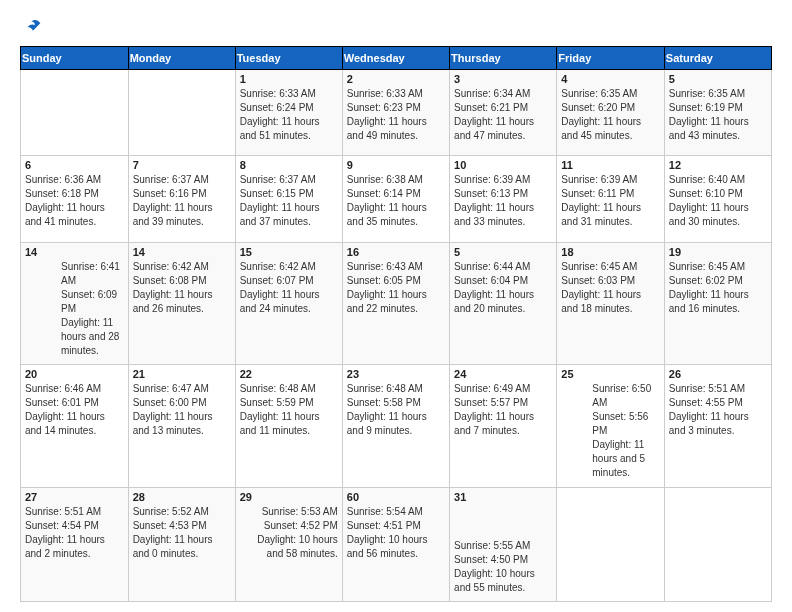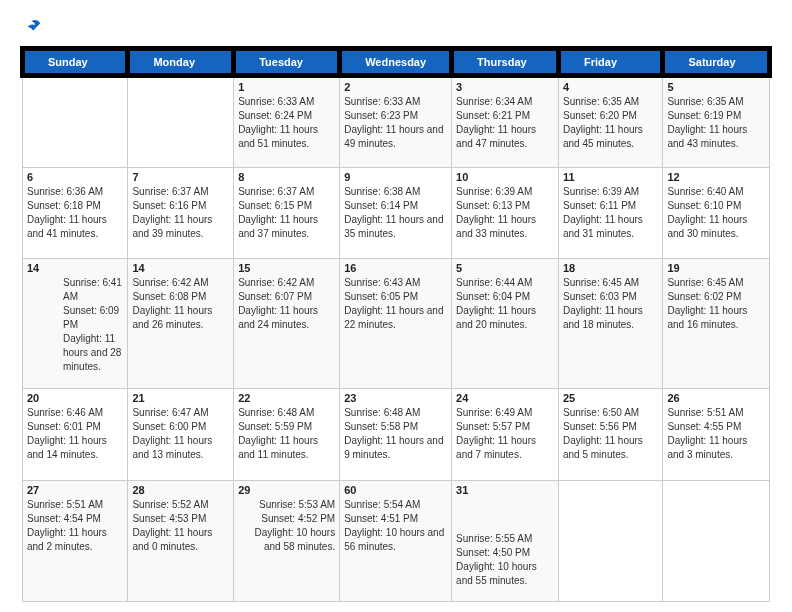--- a/index.html
+++ b/index.html
@@ -55,24 +55,24 @@
     .calendar {
       width: 100%;
       border-collapse: collapse;
       flex: 1;
       font-size: 9.5px;
     }
     .calendar thead th {
       background: #1565C0;
       color: #fff;
       text-align: left;
-      padding: 5px 23px;
+      padding: 5px 1px;
       font-size: 11px;
       font-weight: bold;
-      border: 5px solid #000000;
+      border: 1px solid #000000;
     }
     .calendar tbody td {
       border: 1px solid #ccc;
       vertical-align: top;
       padding: 3px 4px;
       width: 108px;
       height: 84px;
       background: #fff;
     }
     .calendar tbody tr:nth-child(odd) td {
@@ -279,21 +279,21 @@
 Daylight: 11 hours and 9 minutes.</div>
           </td>
           <td>
             <span class="day-num">24</span>
             <div class="day-info" style="white-space: pre-line;">Sunrise: 6:49 AM
 Sunset: 5:57 PM
 Daylight: 11 hours and 7 minutes.</div>
           </td>
           <td>
             <span class="day-num">25</span>
-            <div class="day-info" style="white-space: pre-line;">Sunrise: 6:50 AM
+            <div class="day-info" style="white-space: pre-line; margin-left: 31px;">Sunrise: 6:50 AM
 Sunset: 5:56 PM
 Daylight: 11 hours and 5 minutes.</div>
           </td>
           <td>
             <span class="day-num">26</span>
             <div class="day-info" style="white-space: pre-line;">Sunrise: 5:51 AM
 Sunset: 4:55 PM
 Daylight: 11 hours and 3 minutes.</div>
           </td>
         </tr>

